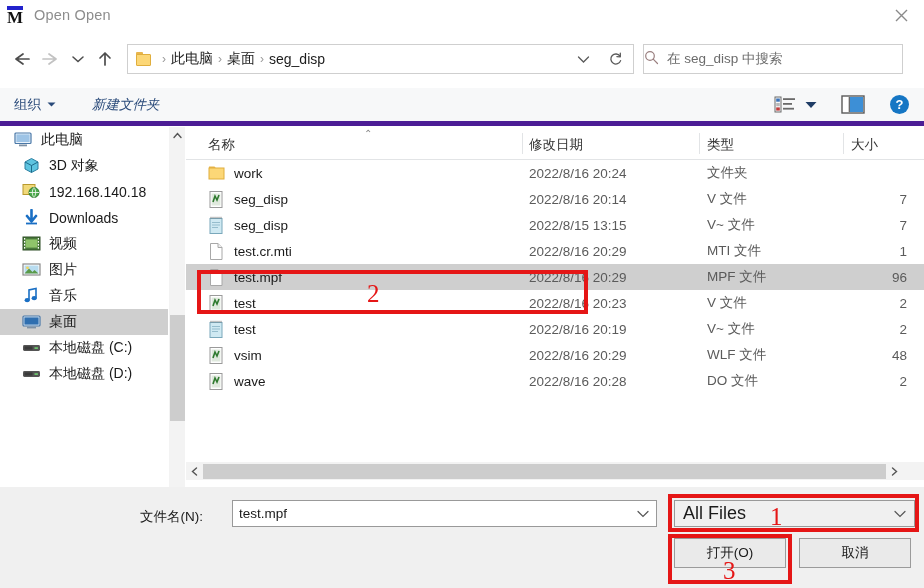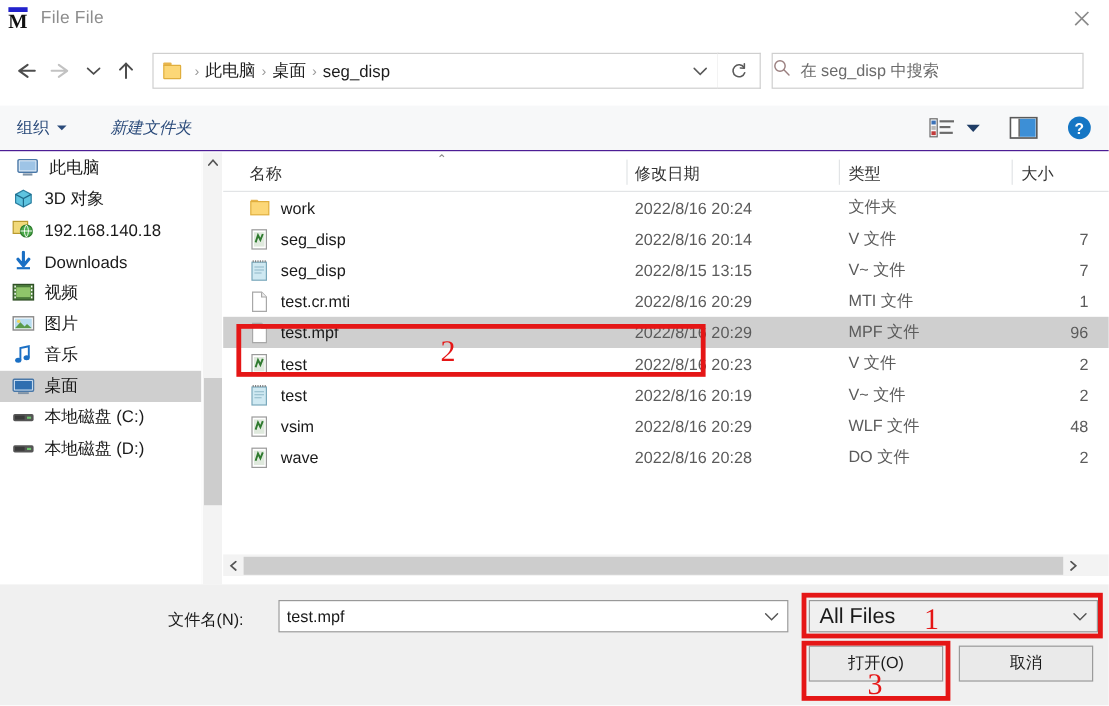--- a/index.html
+++ b/index.html
@@ -96,21 +96,21 @@
     border: 1px solid #cfcfcf; background: #ffffff;
     display: flex; align-items: center; flex: 0 0 auto;
   }
   .search-ph {
     font-size: 13.5px; color: #6b6b6b; margin-left: 8px; white-space: nowrap;
   }
 
   
   .cmdbar {
     position: absolute; left: 0; top: 88px; width: 924px; height: 38px;
-    background: #f7f8f9; border-bottom: 1px solid #4c1d95;
+    background: #f7f8f9; border-bottom: 5px solid #4c1d95;
     display: flex; align-items: center;
   }
   .cmd-item {
     font-size: 13.5px; color: #2a4a7a; cursor: pointer; white-space: nowrap;
     display: flex; align-items: center;
   }
   .cmd-organize { margin-left: 14px; }
   .cmd-newfolder { margin-left: 36px; font-style: italic; }
   .cmd-caret { margin-left: 6px; display:flex; }
   .cmd-right { margin-left: auto; display: flex; align-items: center; padding-right: 14px; }
@@ -124,21 +124,21 @@
     position: absolute; left: 0; top: 127px; width: 168px; height: 360px;
     background: #ffffff; overflow: hidden;
   }
   .side-item {
     height: 26px; display: flex; align-items: center; padding-left: 18px;
     cursor: pointer; white-space: nowrap;
   }
   .side-item.selected { background: #cfcfcf; }
   .side-item .sicon { width: 20px; height: 18px; flex: 0 0 auto; margin-right: 7px; position: relative; }
   .side-item .slabel { font-size: 14px; color: #1a1a1a; }
-  .side-item.level1 { padding-left: 10px; }
+  .side-item.level1 { padding-left: 22px; }
 
   .side-scrollbar {
     position: absolute; left: 168px; top: 127px; width: 17px; height: 360px;
     background: #f3f3f3; border-left: 1px solid #ffffff;
   }
   .sb-arrow {
     width: 17px; height: 17px; display: flex; align-items: center; justify-content: center;
     cursor: pointer;
   }
   .sb-thumb {
@@ -242,21 +242,21 @@
 </head>
 <body>
 
 <div id="app">
 
   <div class="titlebar">
     <div class="app-icon">
       <div class="bar"></div>
       <div class="mletter">M</div>
     </div>
-    <div class="title-text">File File</div>
+    <div class="title-text">Open Open</div>
     <div class="close-btn">
       <svg width="13" height="13" viewBox="0 0 13 13">
         <path d="M1,1 L12,12 M12,1 L1,12" stroke="#8a8a8a" stroke-width="1.4" fill="none"></path>
       </svg>
     </div>
   </div>
 
   <div class="navbar">
     <div class="nav-btn back">
       <svg width="20" height="16" viewBox="0 0 20 16">

